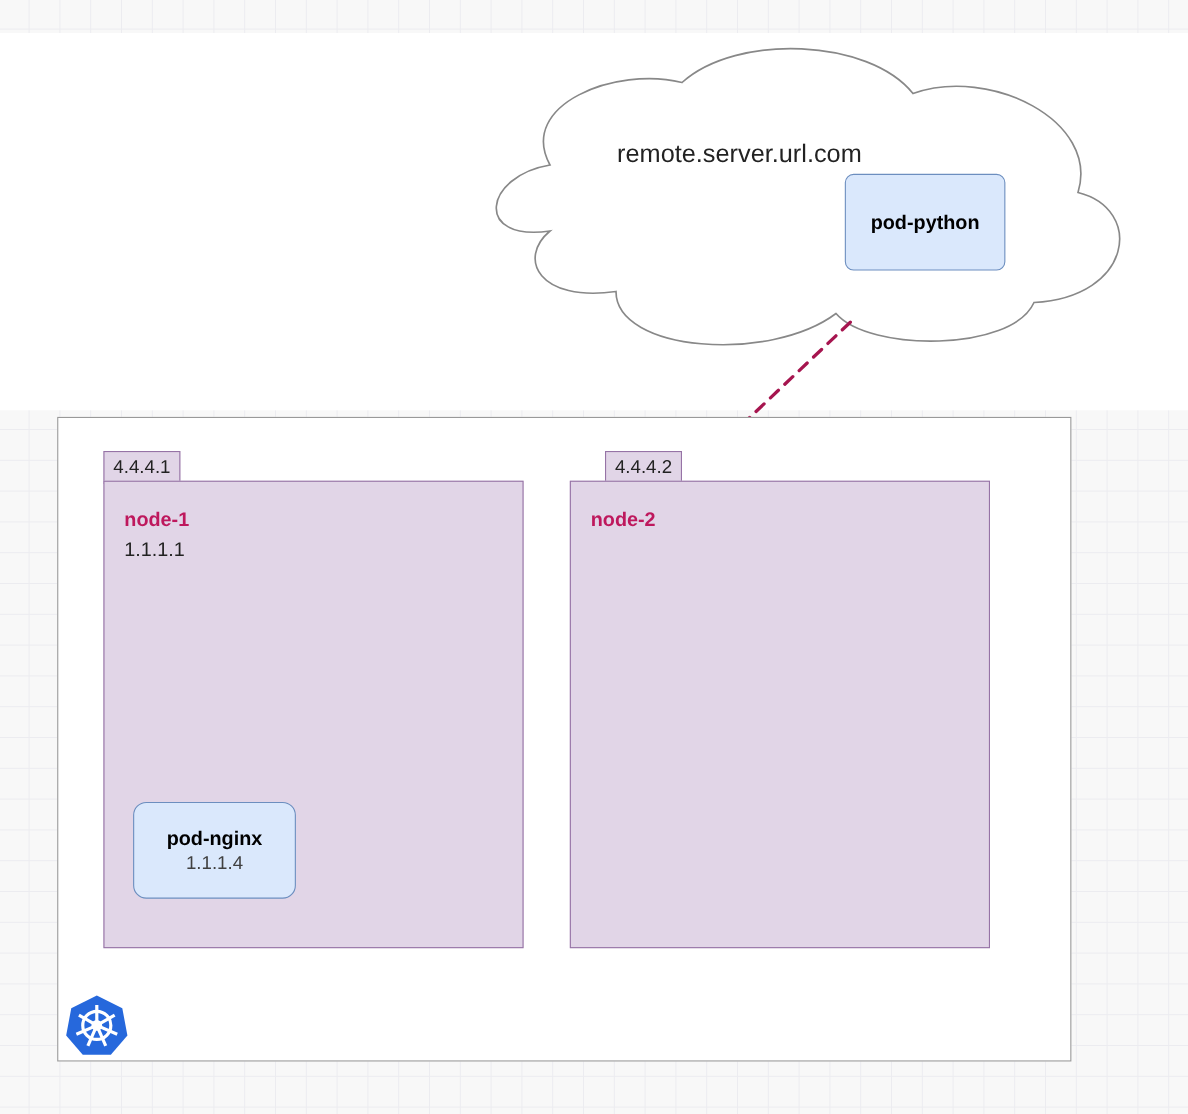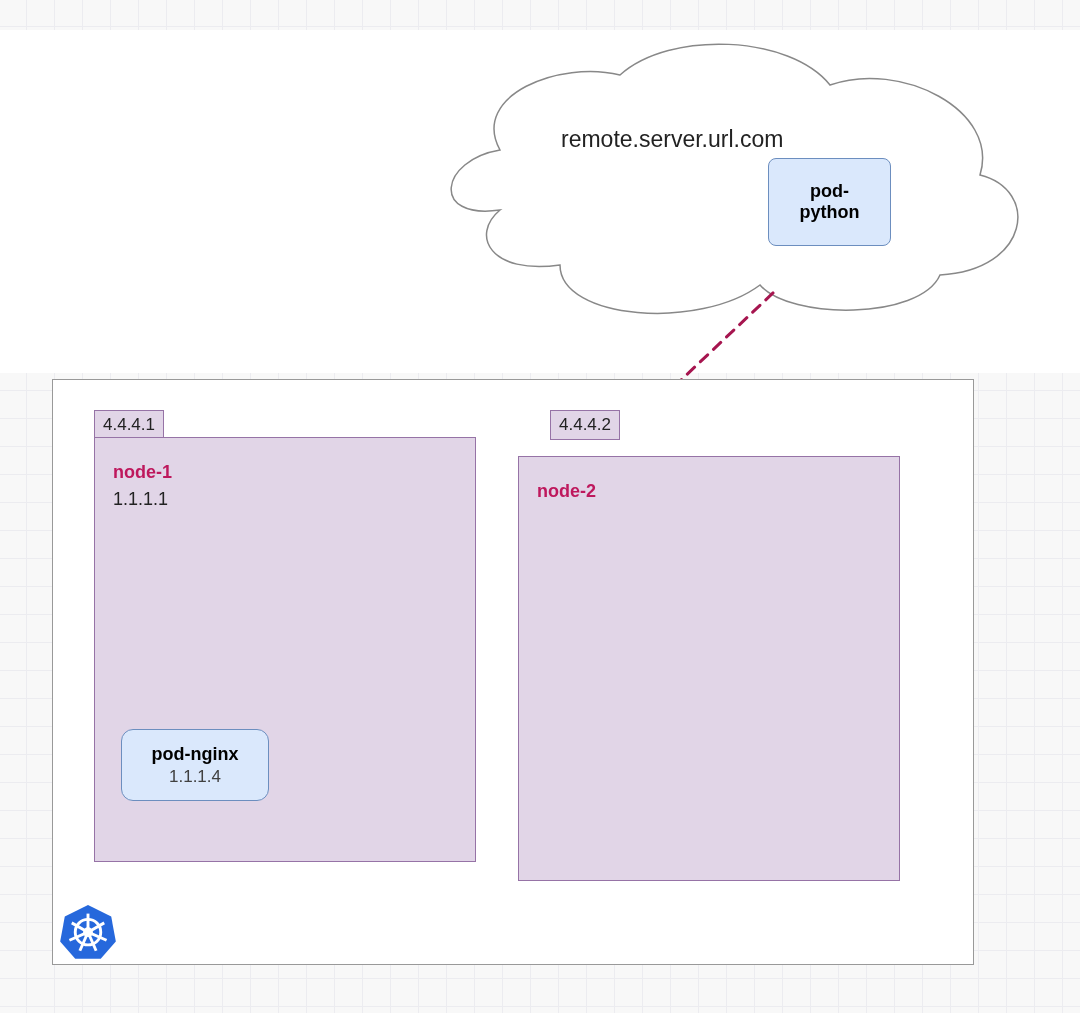--- a/index.html
+++ b/index.html
@@ -90,40 +90,40 @@
          C 1040 190, 1030 270, 940 275
          C 920 320, 790 320, 760 285
          C 700 330, 560 320, 560 265
          C 490 275, 470 235, 500 210 Z" fill="#ffffff" stroke="#888" stroke-width="1.5"></path>
 
     <line x1="269" y1="770" x2="774" y2="292" stroke="#A6154F" stroke-width="3" stroke-dasharray="10,8" stroke-linecap="round"></line>
   </svg>
 
   <div class="cloud-label" style="left:561px; top:126px;">remote.server.url.com</div>
 
-  <div class="pod-box" style="left:768px; top:158px; width:123px; height:88px; border-radius:8px;">
+  <div class="pod-box" style="left:768px; top:158px; width:146px; height:88px; border-radius:8px;">
     <span class="name">pod-python</span>
   </div>
 
   <div class="cluster-box"></div>
 
   <div class="ext-ip-tag" style="left:94px; top:410px;">4.4.4.1</div>
 
   <div class="node-box" style="left:94px; top:437px; width:382px; height:425px;">
     <div class="name">node-1</div>
     <div class="ip">1.1.1.1</div>
   </div>
 
   <div class="ext-ip-tag" style="left:518px; top:410px;margin-left:32px;">4.4.4.2</div>
 
-  <div class="node-box" style="left:518px; top:456px; width:382px; height:425px;">
+  <div class="node-box" style="left:518px; top:437px; width:382px; height:425px;">
     <div class="name">node-2</div>
   </div>
 
-  <div class="pod-box" style="left:121px; top:729px; width:148px; height:72px;">
+  <div class="pod-box" style="left:121px; top:729px; width:148px; height:88px;">
     <span class="name">pod-nginx</span>
     <span class="ip">1.1.1.4</span>
   </div>
 
   <svg class="k8s-logo" viewBox="0 0 100 100">
     <polygon points="50,5 90,25 98,68 72,98 28,98 2,68 10,25" fill="#2668DC"></polygon>
     <g stroke="#ffffff" stroke-width="5" fill="none">
       <circle cx="50" cy="52" r="22"></circle>
       <circle cx="50" cy="52" r="6" fill="#ffffff"></circle>
       <line x1="50" y1="52" x2="50" y2="20"></line>

